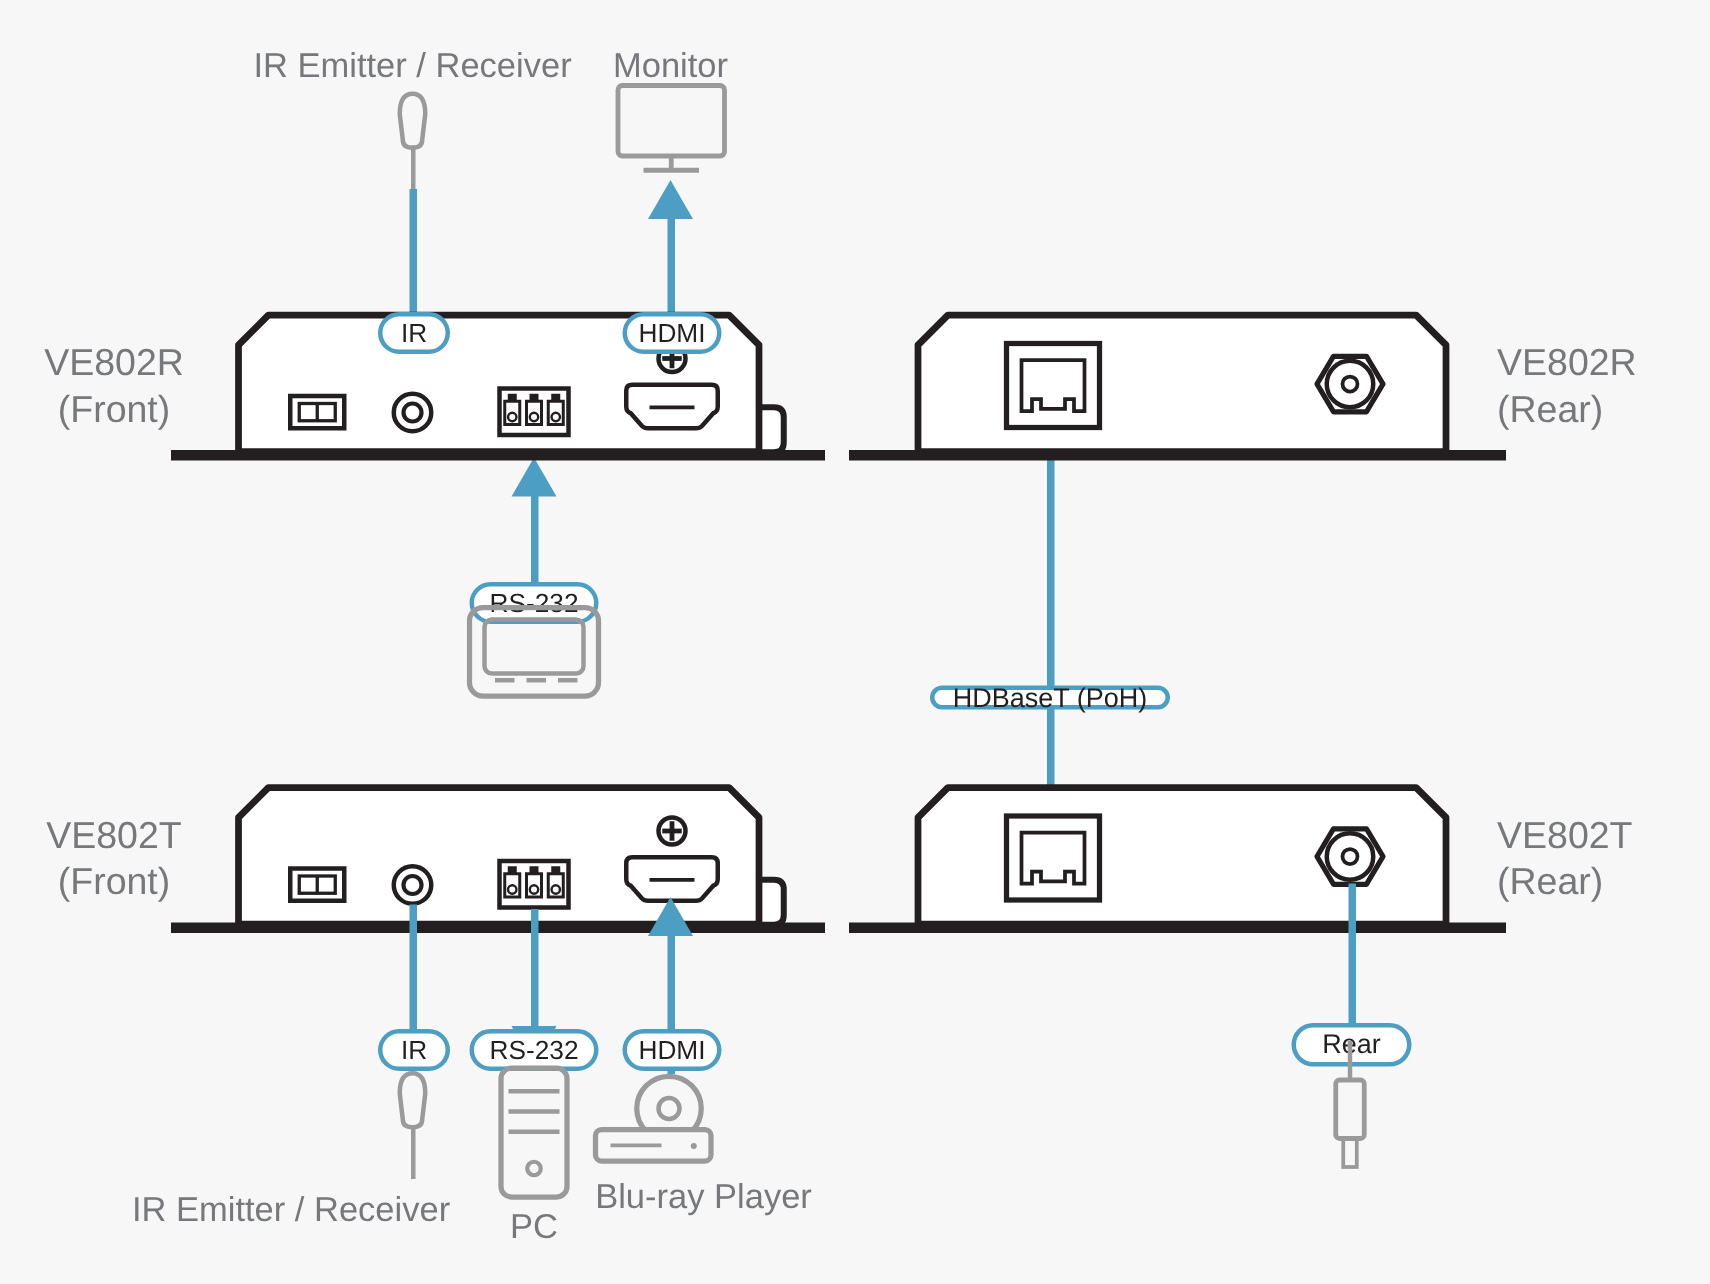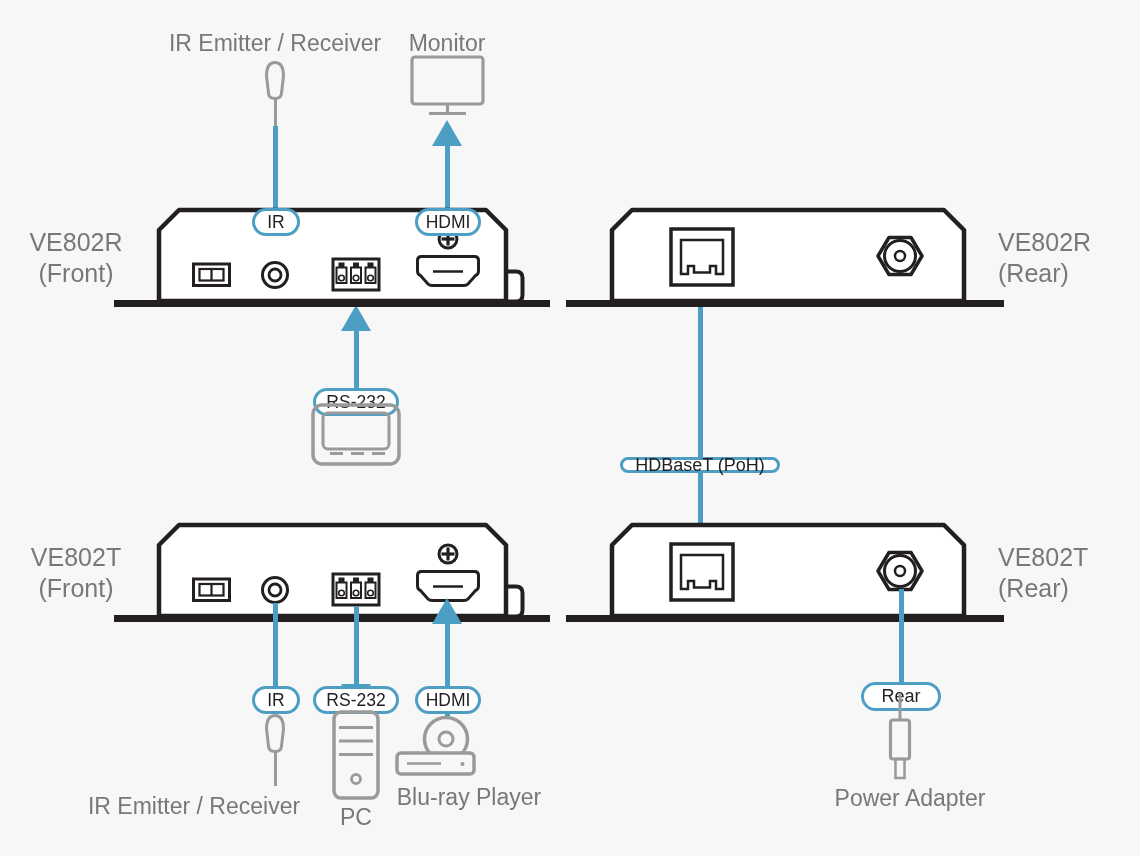--- a/index.html
+++ b/index.html
@@ -247,15 +247,14 @@
   </div>
 
   <div class="vline" style="left:898.5px;top:589px;height:102px;"></div>
   <div class="badge big" style="left:861px;top:634px;width:80px;height:29px;">Rear</div>
 
   <svg width="45" height="95" style="left:880px;top:690px;" viewBox="880 690 45 95">
     <line class="s-gray" stroke-width="3" x1="900" y1="694" x2="900" y2="720"></line>
     <rect class="s-gray" stroke-width="3.2" x="890.5" y="720" width="19" height="39" rx="2.5"></rect>
     <rect class="s-gray" stroke-width="2.5" x="895.5" y="759" width="9" height="19"></rect>
   </svg>
-  <div class="lbl" style="left:810px;top:786px;width:200px;">Power Adapter</div>
 
 </div>
 
 </body></html>

